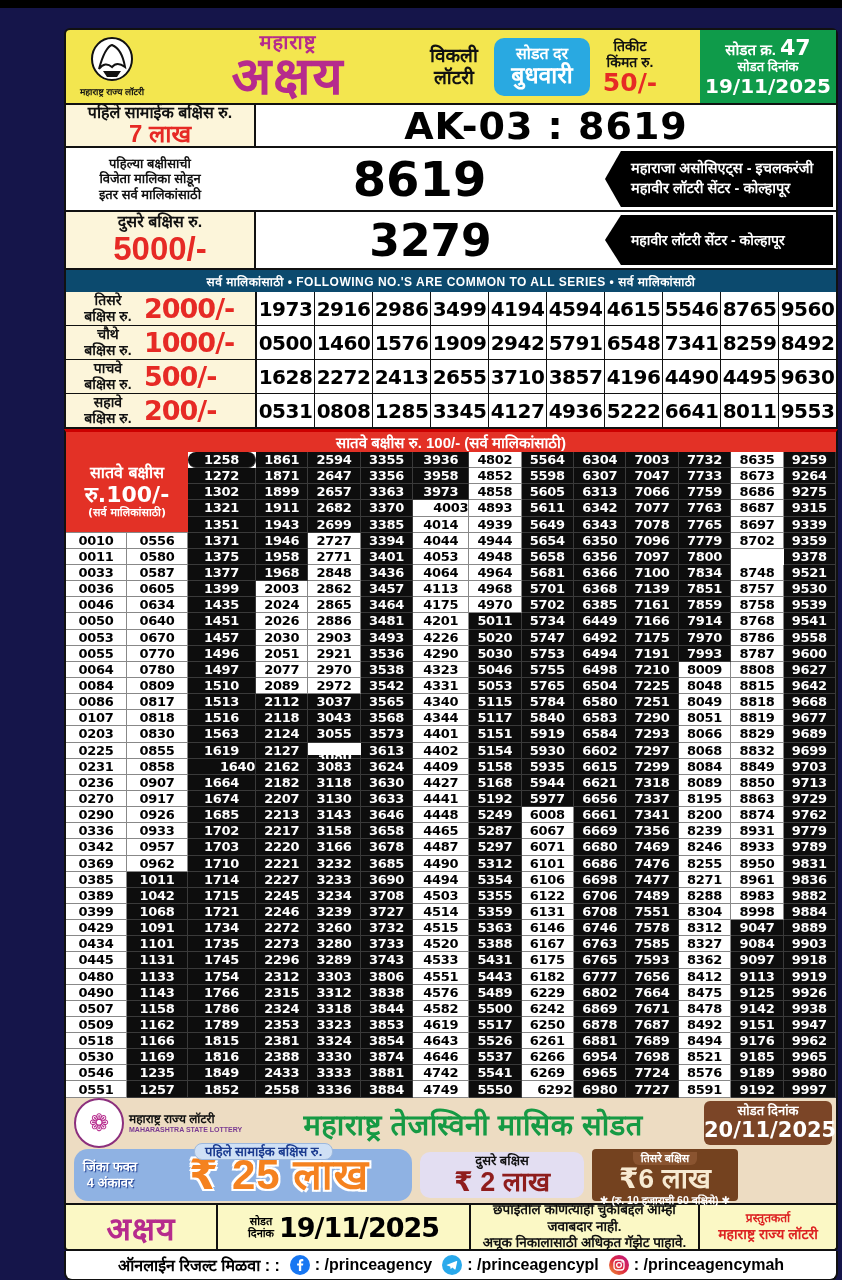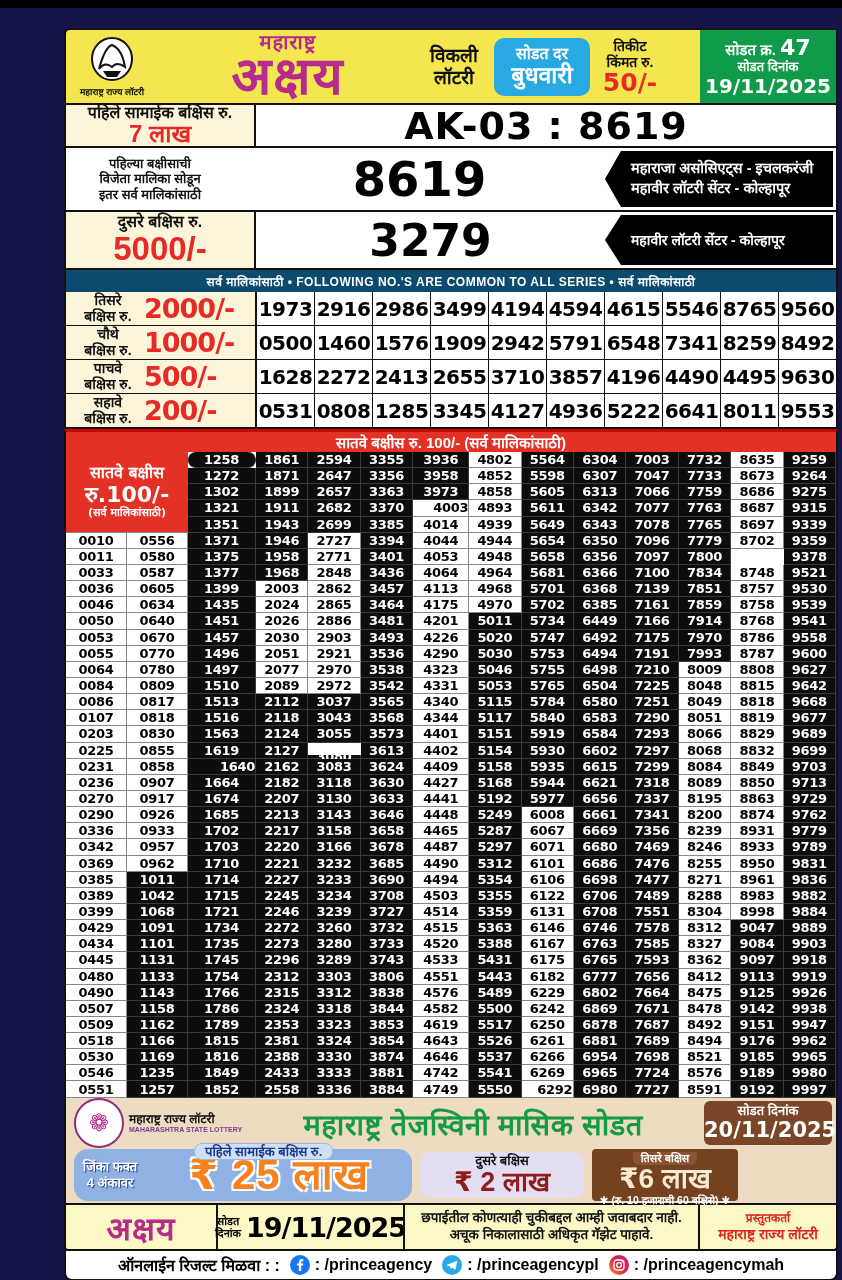--- a/index.html
+++ b/index.html
@@ -109,21 +109,21 @@
   .star-wrap svg{position:absolute;left:0;top:0;}
   .star-txt{position:absolute;left:0;top:14px;width:92px;text-align:center;line-height:1.05;}
   .star-txt .a{font-size:8px;font-weight:bold;color:#ffe24a;}
   .star-txt .b{font-size:15px;font-weight:bold;color:#fff;}
 
   
   .bar1{box-sizing:border-box;height:46px;background:#fbf8c5;border:2px solid #111;border-top:none;
         border-radius:0 0 4px 4px;display:flex;align-items:center;}
   .bar1 .seg{display:flex;align-items:center;justify-content:center;height:100%;box-sizing:border-box;}
   .b-akshay{width:150px;color:#b62b8d;font-size:32px;font-weight:bold;letter-spacing:1px;}
-  .b-date{width:187px;border-left:2px solid #111;}
+  .b-date{width:253px;border-left:2px solid #111;}
   .b-date .lab{font-size:11px;font-weight:bold;line-height:1.1;text-align:center;margin-right:5px;}
   .b-date .val{font-size:27px;font-weight:bold;color:#000;letter-spacing:-1px;}
   .b-disc{flex:1;border-left:2px solid #111;flex-direction:column;font-size:13.5px;font-weight:bold;color:#111;line-height:1.25;text-align:center;}
   .b-pres{width:138px;border-left:2px solid #111;flex-direction:column;line-height:1.2;color:#d22;text-align:center;}
   .b-pres .p1{font-size:12px;font-weight:bold;}
   .b-pres .p2{font-size:14px;font-weight:bold;}
   .social{box-sizing:border-box;height:30px;margin-top:0px;background:#fff;border:2px solid #111;border-top:none;
           border-radius:0 0 8px 8px;display:flex;align-items:center;justify-content:center;gap:10px;
           font-size:16px;font-weight:bold;color:#000;}
   .s-item{display:flex;align-items:center;gap:5px;}

